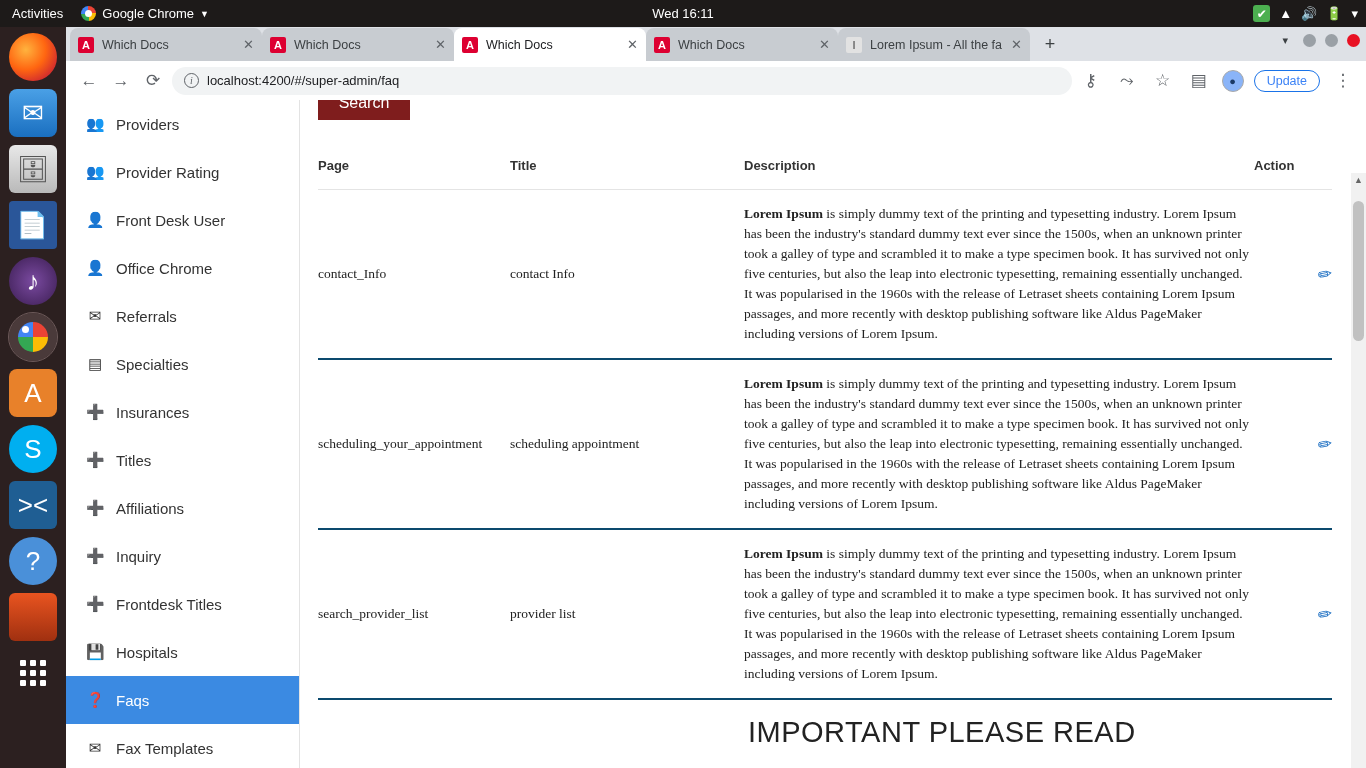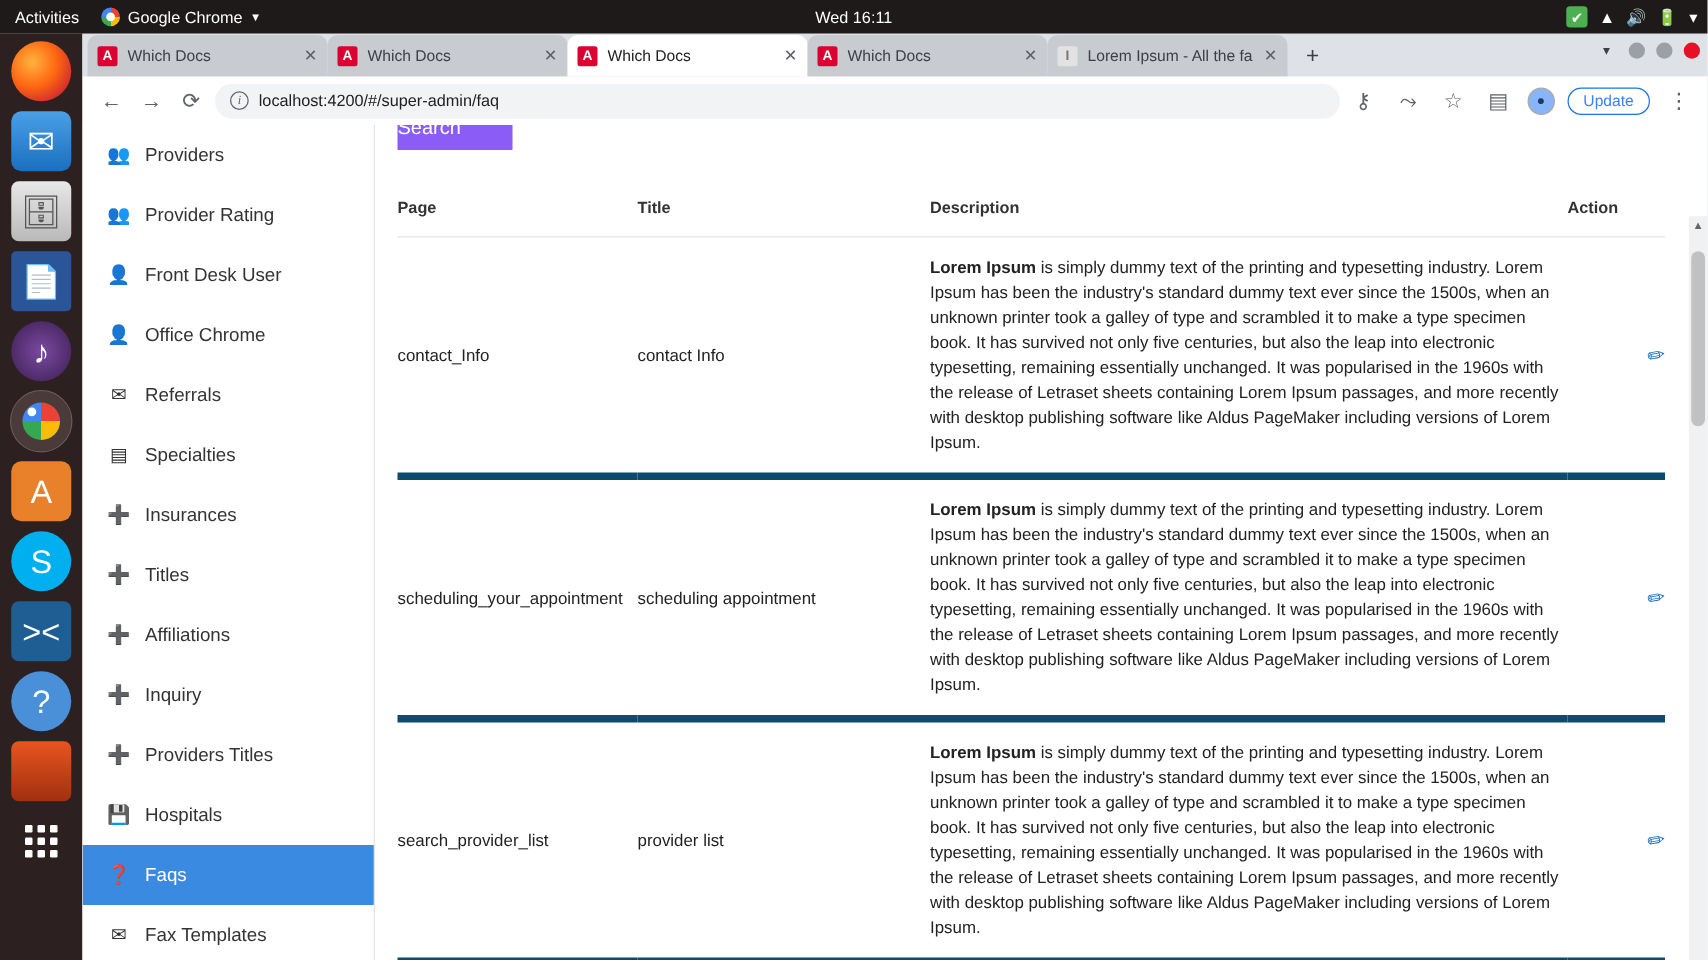--- a/index.html
+++ b/index.html
@@ -189,35 +189,35 @@
     display: flex; align-items: flex-start; padding-top: 0;
   }
   #searchinput {
     width: 474px; height: 26px;
     border: 1px solid #ccc; border-bottom: 1px solid #ccc;
     background: #fff; font-size: 13.5px; color: #555;
     padding: 0 8px; outline: none;
   }
   #searchbtn {
     width: 92px; height: 34px; margin-left: 0;
-    background: #8b5cf6; color: #fff; border: none;
-    font-size: 16px; line-height: 34px; 
+    background: #7f1d1d; color: #fff; border: none;
+    font-size: 16px; line-height: 34px; text-align: center;
     position: relative; top: -14px; left: 0;
   }
   table.faq {
     width: 1014px; border-collapse: collapse; margin-top: 16px;
     table-layout: fixed;
   }
   table.faq th {
     text-align: left; font-size: 13px; font-weight: bold; color: #333;
     padding: 8px 0 16px 0; border-bottom: 1px solid #e4e4e4;
   }
   table.faq td {
     font-size: 13.5px; color: #222; vertical-align: middle;
-    padding: 14px 0; border-bottom: 6px solid #0c4a6e;
+    padding: 14px 0; border-bottom: 2px solid #0c4a6e; font-family: Liberation Serif, serif;
   }
   .col-page { width: 192px; }
   .col-title { width: 234px; }
   .col-desc { width: 510px; }
   .col-action { width: 78px; text-align: right; padding-right: 30px; }
   td.desc { font-size: 13.3px; line-height: 20px; color: #222; padding-right: 10px; }
   td.desc b { font-weight: bold; }
   .pencil {
     color: #1b6ec2; font-size: 17px; display: inline-block;
     transform: rotate(-10deg);
@@ -382,21 +382,21 @@
       <div class="side-item">
         <span class="side-ico">➕</span>
         <span>Affiliations</span>
       </div>
       <div class="side-item">
         <span class="side-ico">➕</span>
         <span>Inquiry</span>
       </div>
       <div class="side-item">
         <span class="side-ico">➕</span>
-        <span>Providers Titles</span>
+        <span>Frontdesk Titles</span>
       </div>
       <div class="side-item">
         <span class="side-ico">💾</span>
         <span>Hospitals</span>
       </div>
       <div class="side-item active">
         <span class="side-ico">❓</span>
         <span>Faqs</span>
       </div>
       <div class="side-item">

